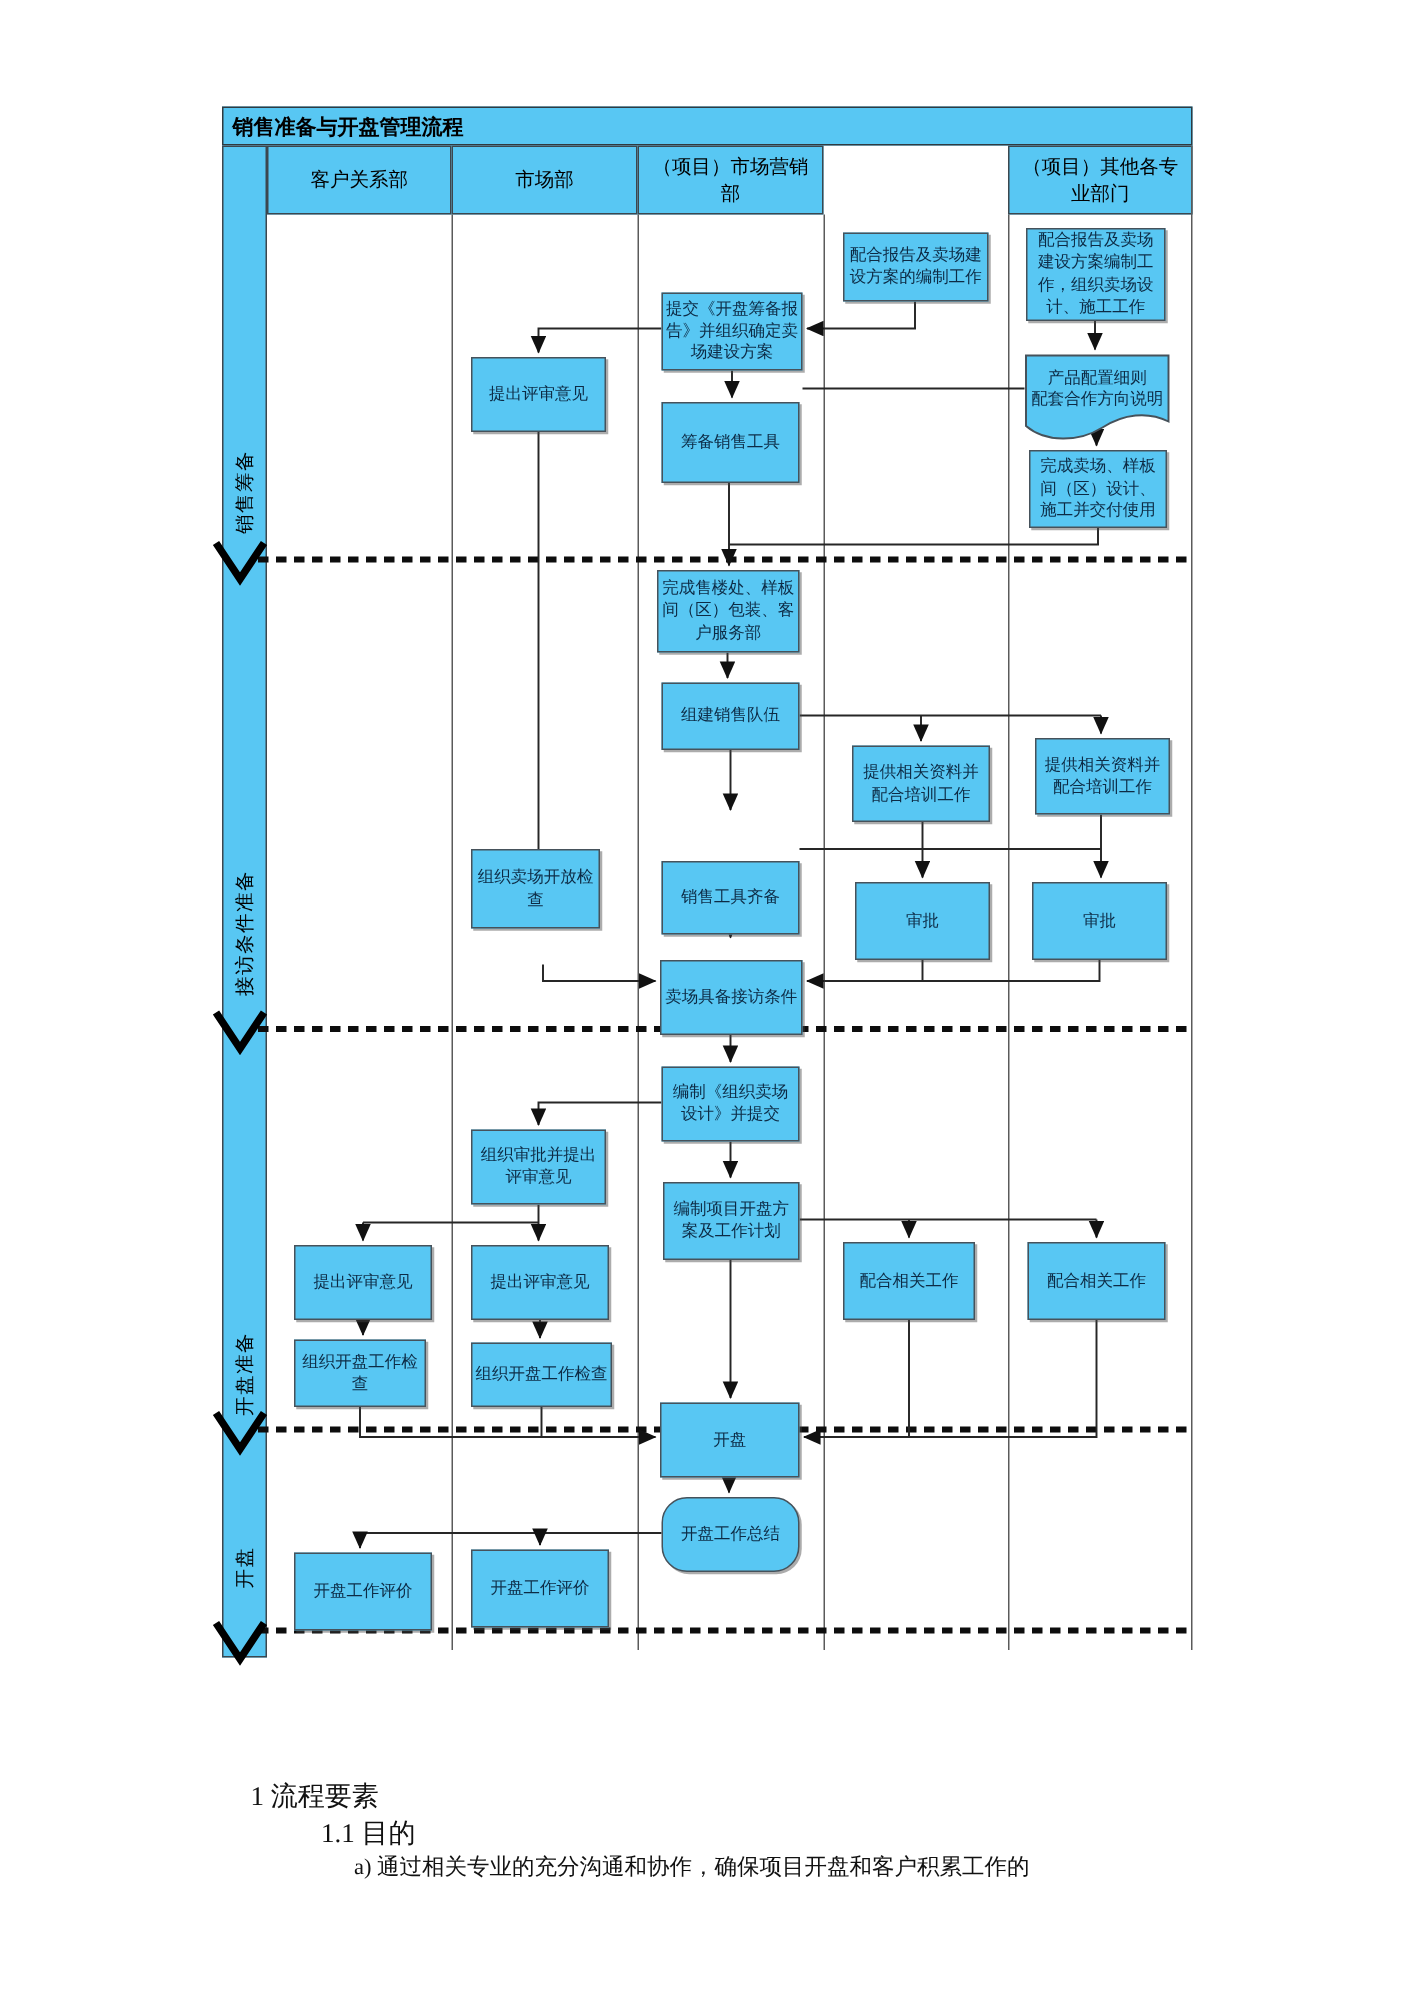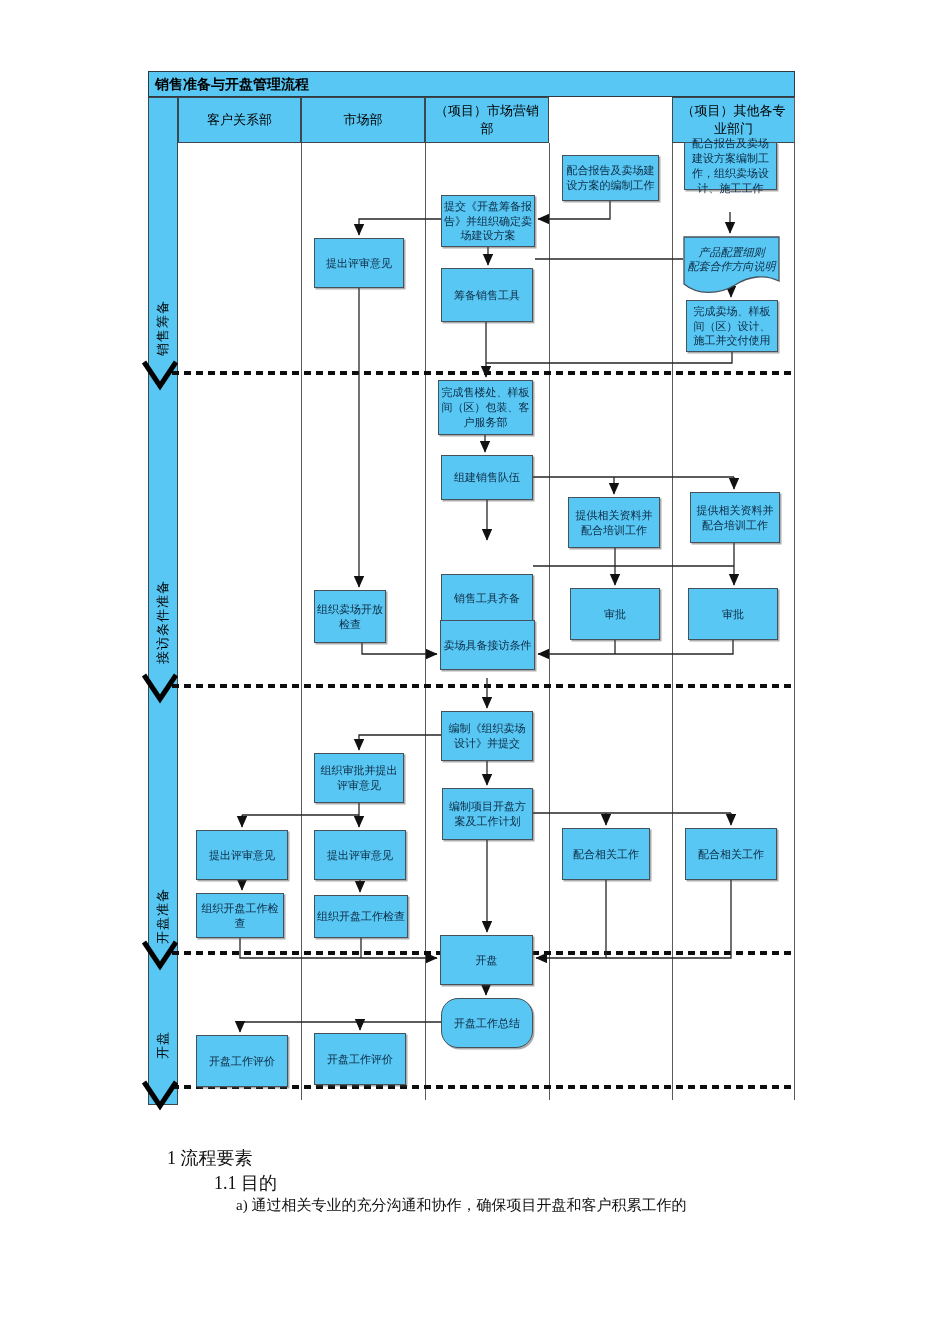--- a/index.html
+++ b/index.html
@@ -24,33 +24,33 @@
   .phase span{transform:rotate(-90deg);white-space:nowrap;font-size:13px;color:#000;letter-spacing:1px;}
 
   
   .vline{position:absolute;top:143px;height:957px;width:1px;background:#5a5a5a;}
 
   
   .nd{position:absolute;background:#58c7f3;border:1px solid #46525b;
     box-shadow:1.5px 1.5px 0 rgba(70,70,70,.45);box-sizing:border-box;
     display:flex;align-items:center;justify-content:center;text-align:center;
     font-size:11px;line-height:1.35;color:#0d2b45;padding:1px 2px;white-space:pre-line;}
-  .doc{position:absolute;box-sizing:border-box;font-style:italic;}
+  .doc{position:absolute;box-sizing:border-box;}
   .doc svg{position:absolute;left:0;top:0;}
   .doc .doc-label{position:absolute;left:0;top:0;width:100%;height:78%;display:flex;
     align-items:center;justify-content:center;text-align:center;font-size:11px;
     line-height:1.35;color:#0d2b45;white-space:pre-line;}
 
   svg.overlay{position:absolute;left:0;top:0;}
   .c{stroke:#262626;stroke-width:1.3;fill:none;}
   .dash{stroke:#0d0d0d;stroke-width:4;fill:none;stroke-dasharray:7 5;}
   .chev{stroke:#000;stroke-width:5;fill:none;}
 
   
-  .ft{position:absolute;color:#111;font-family:"Liberation Serif",serif;}
+  .ft{position:absolute;color:#111;font-family:"Liberation Serif",serif;margin-top:39px;}
   .ft1{left:167px;top:1146px;font-size:18px;}
   .ft2{left:214px;top:1171px;font-size:18px;}
   .ft3{left:236px;top:1196px;font-size:15px;}
 </style>
 </head>
 <body>
 
 <div id="page">
 
   <div class="titlebar">销售准备与开盘管理流程</div>
@@ -142,43 +142,43 @@
       <span>接访条件准备</span>
     </div>
   <div class="phase" style="top:856px;height:120px;">
       <span>开盘准备</span>
     </div>
   <div class="phase" style="top:985px;height:120px;">
       <span>开盘</span>
     </div>
 
   <div class="nd" style="left:562px;top:155px;width:97px;height:46px;">配合报告及卖场建设方案的编制工作</div>
-  <div class="nd" style="left:684px;top:142px;width:93px;height:48px;">配合报告及卖场建设方案编制工作，组织卖场设计、施工工作</div>
+  <div class="nd" style="left:684px;top:152px;width:93px;height:62px;">配合报告及卖场建设方案编制工作，组织卖场设计、施工工作</div>
   <div class="nd" style="left:441px;top:195px;width:94px;height:52px;">提交《开盘筹备报告》并组织确定卖场建设方案</div>
   <div class="nd" style="left:314px;top:238px;width:90px;height:50px;">提出评审意见</div>
   <div class="nd" style="left:441px;top:268px;width:92px;height:54px;">筹备销售工具</div>
 
   <div class="doc" style="left:683px;top:236px;width:97px;height:60px;">
     <svg width="97" height="60" viewBox="0 0 97 60">
       <path d="M1,1 H96 V45 C82,38 66,40 52,49 C36,59 14,59 1,48 Z" fill="#58c7f3" stroke="#46525b" stroke-width="1.3"></path>
     </svg>
     <div class="doc-label">产品配置细则
 配套合作方向说明</div>
   </div>
 
   <div class="nd" style="left:686px;top:300px;width:92px;height:52px;">完成卖场、样板间（区）设计、施工并交付使用</div>
   <div class="nd" style="left:438px;top:380px;width:95px;height:55px;">完成售楼处、样板间（区）包装、客户服务部</div>
   <div class="nd" style="left:441px;top:455px;width:92px;height:45px;">组建销售队伍</div>
   <div class="nd" style="left:568px;top:497px;width:92px;height:51px;">提供相关资料并配合培训工作</div>
   <div class="nd" style="left:690px;top:492px;width:90px;height:51px;">提供相关资料并配合培训工作</div>
   <div class="nd" style="left:441px;top:574px;width:92px;height:49px;">销售工具齐备</div>
-  <div class="nd" style="left:314px;top:590px;width:72px;height:53px;">组织卖场开放检查</div>
+  <div class="nd" style="left:314px;top:566px;width:86px;height:53px;">组织卖场开放检查</div>
   <div class="nd" style="left:570px;top:588px;width:90px;height:52px;">审批</div>
   <div class="nd" style="left:688px;top:588px;width:90px;height:52px;">审批</div>
-  <div class="nd" style="left:440px;top:620px;width:95px;height:50px;">卖场具备接访条件</div>
+  <div class="nd" style="left:440px;top:640px;width:95px;height:50px;">卖场具备接访条件</div>
   <div class="nd" style="left:441px;top:711px;width:92px;height:50px;">编制《组织卖场设计》并提交</div>
   <div class="nd" style="left:314px;top:753px;width:90px;height:50px;">组织审批并提出评审意见</div>
   <div class="nd" style="left:442px;top:788px;width:91px;height:52px;">编制项目开盘方案及工作计划</div>
   <div class="nd" style="left:196px;top:830px;width:92px;height:50px;">提出评审意见</div>
   <div class="nd" style="left:314px;top:830px;width:92px;height:50px;">提出评审意见</div>
   <div class="nd" style="left:562px;top:828px;width:88px;height:52px;">配合相关工作</div>
   <div class="nd" style="left:685px;top:828px;width:92px;height:52px;">配合相关工作</div>
   <div class="nd" style="left:196px;top:893px;width:88px;height:45px;">组织开盘工作检查</div>
   <div class="nd" style="left:314px;top:895px;width:94px;height:43px;">组织开盘工作检查</div>
   <div class="nd" style="left:440px;top:935px;width:93px;height:50px;">开盘</div>

